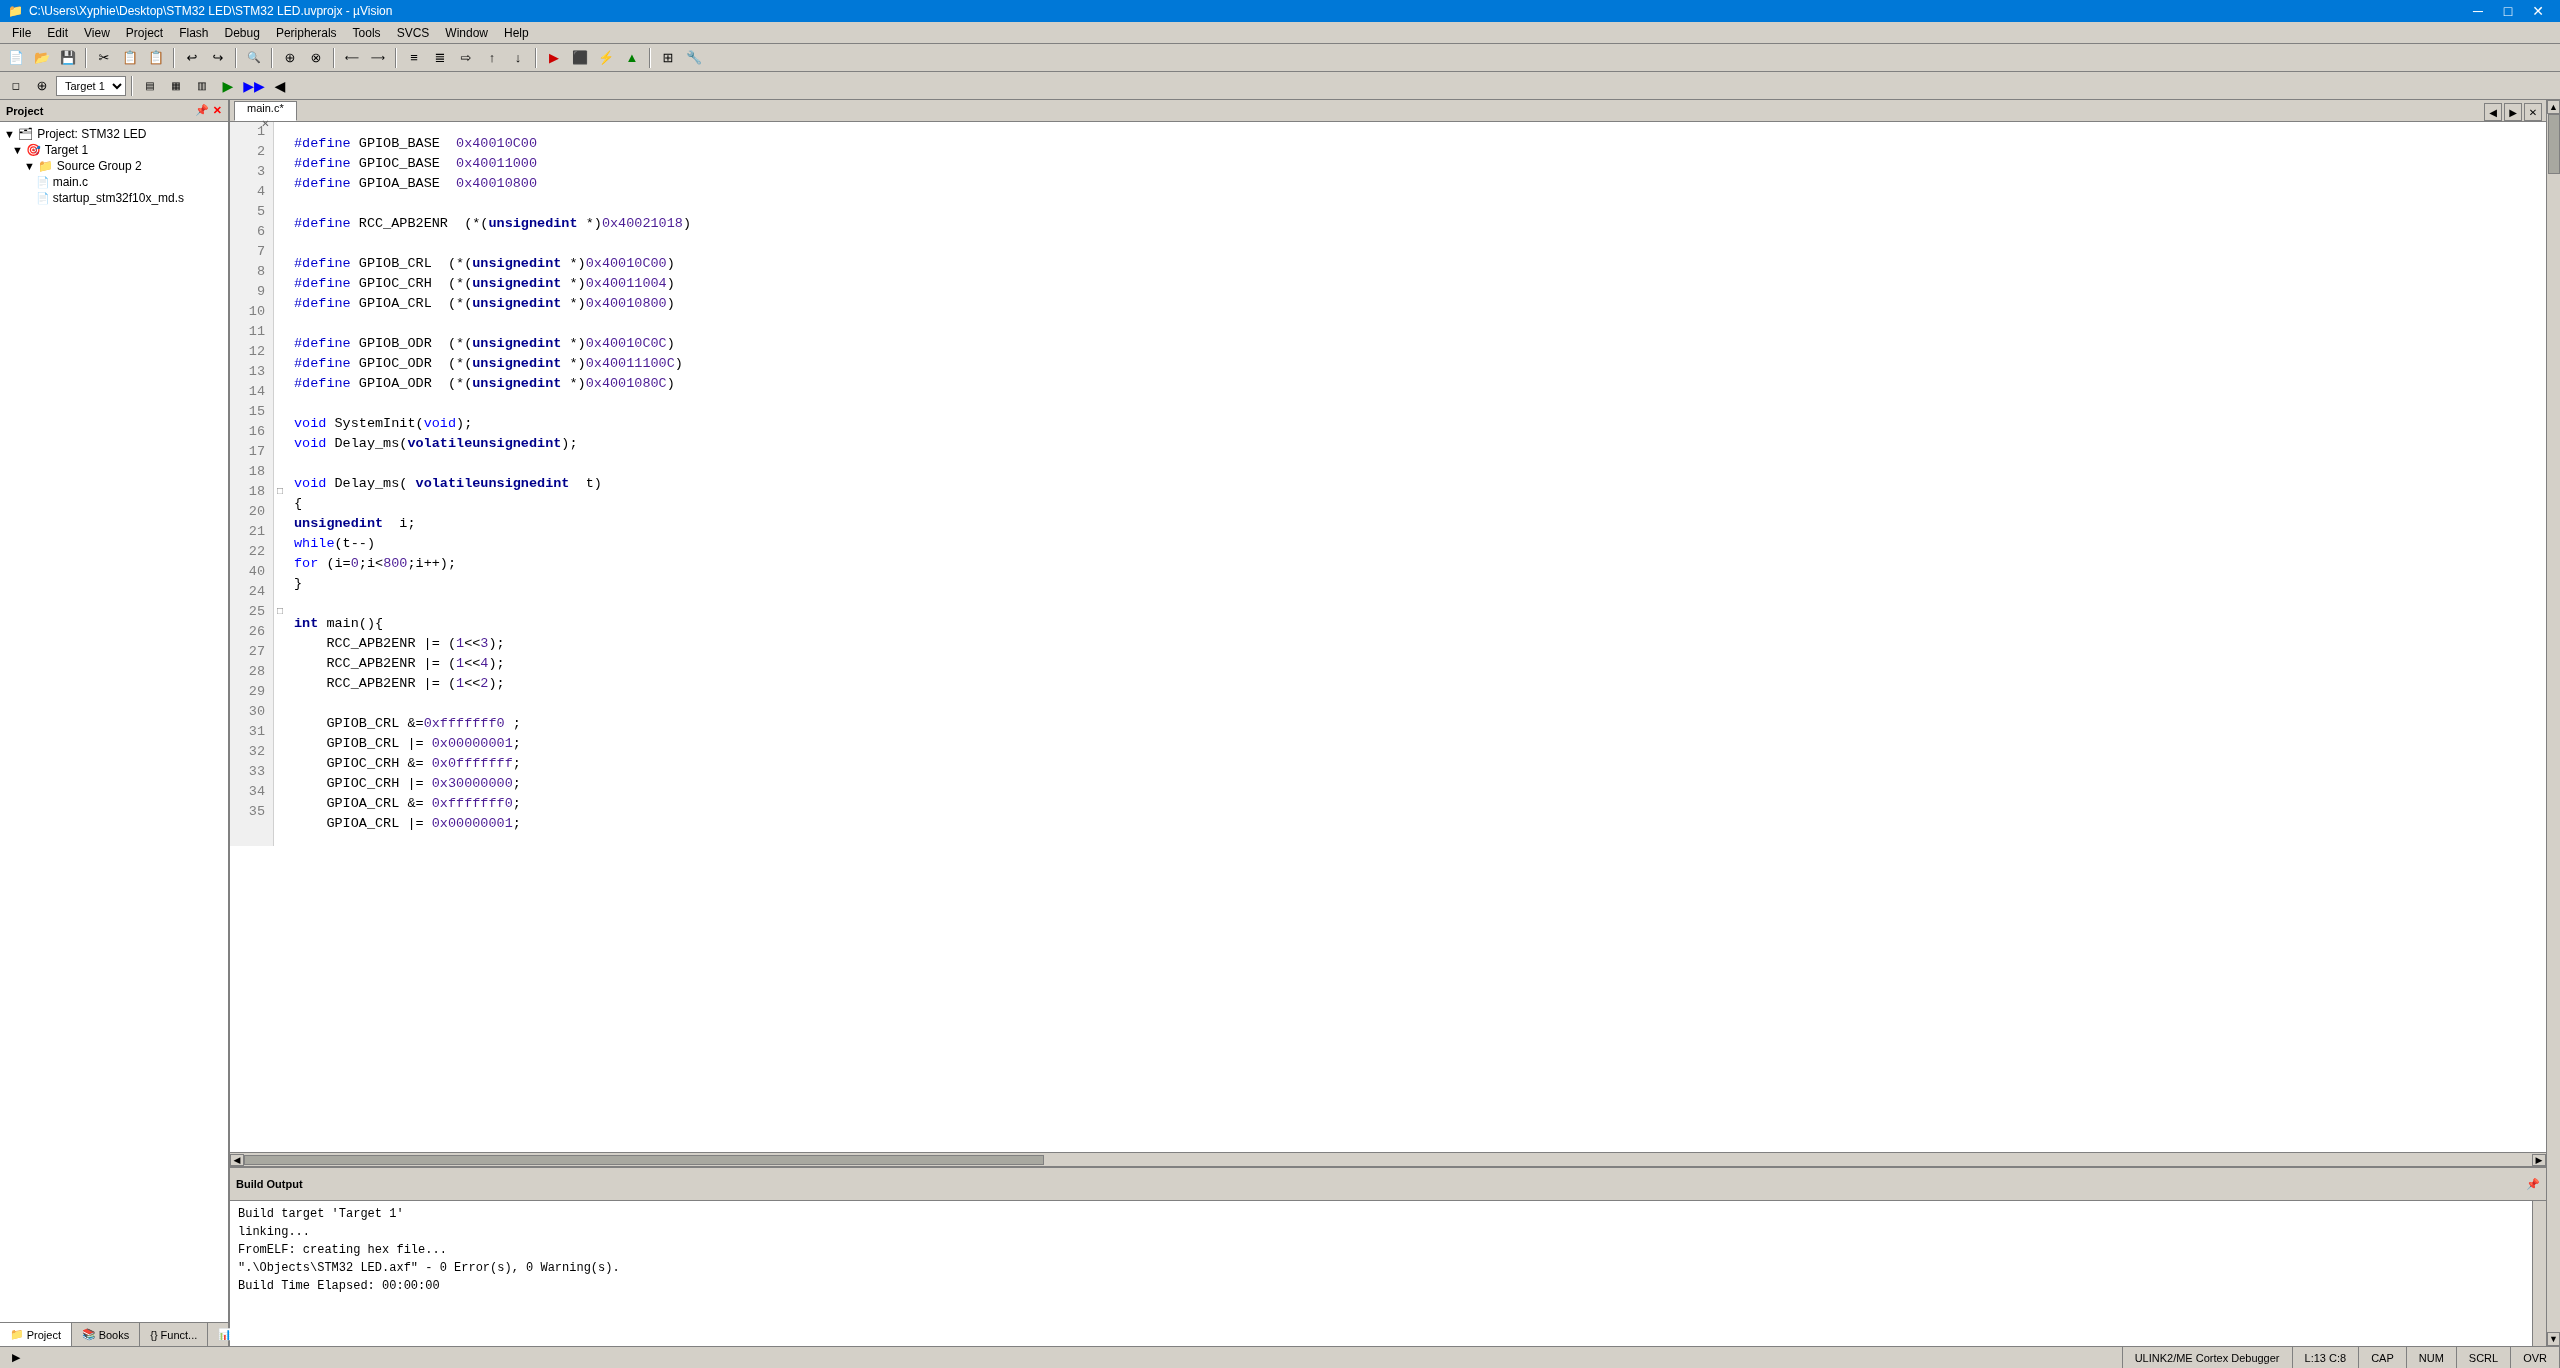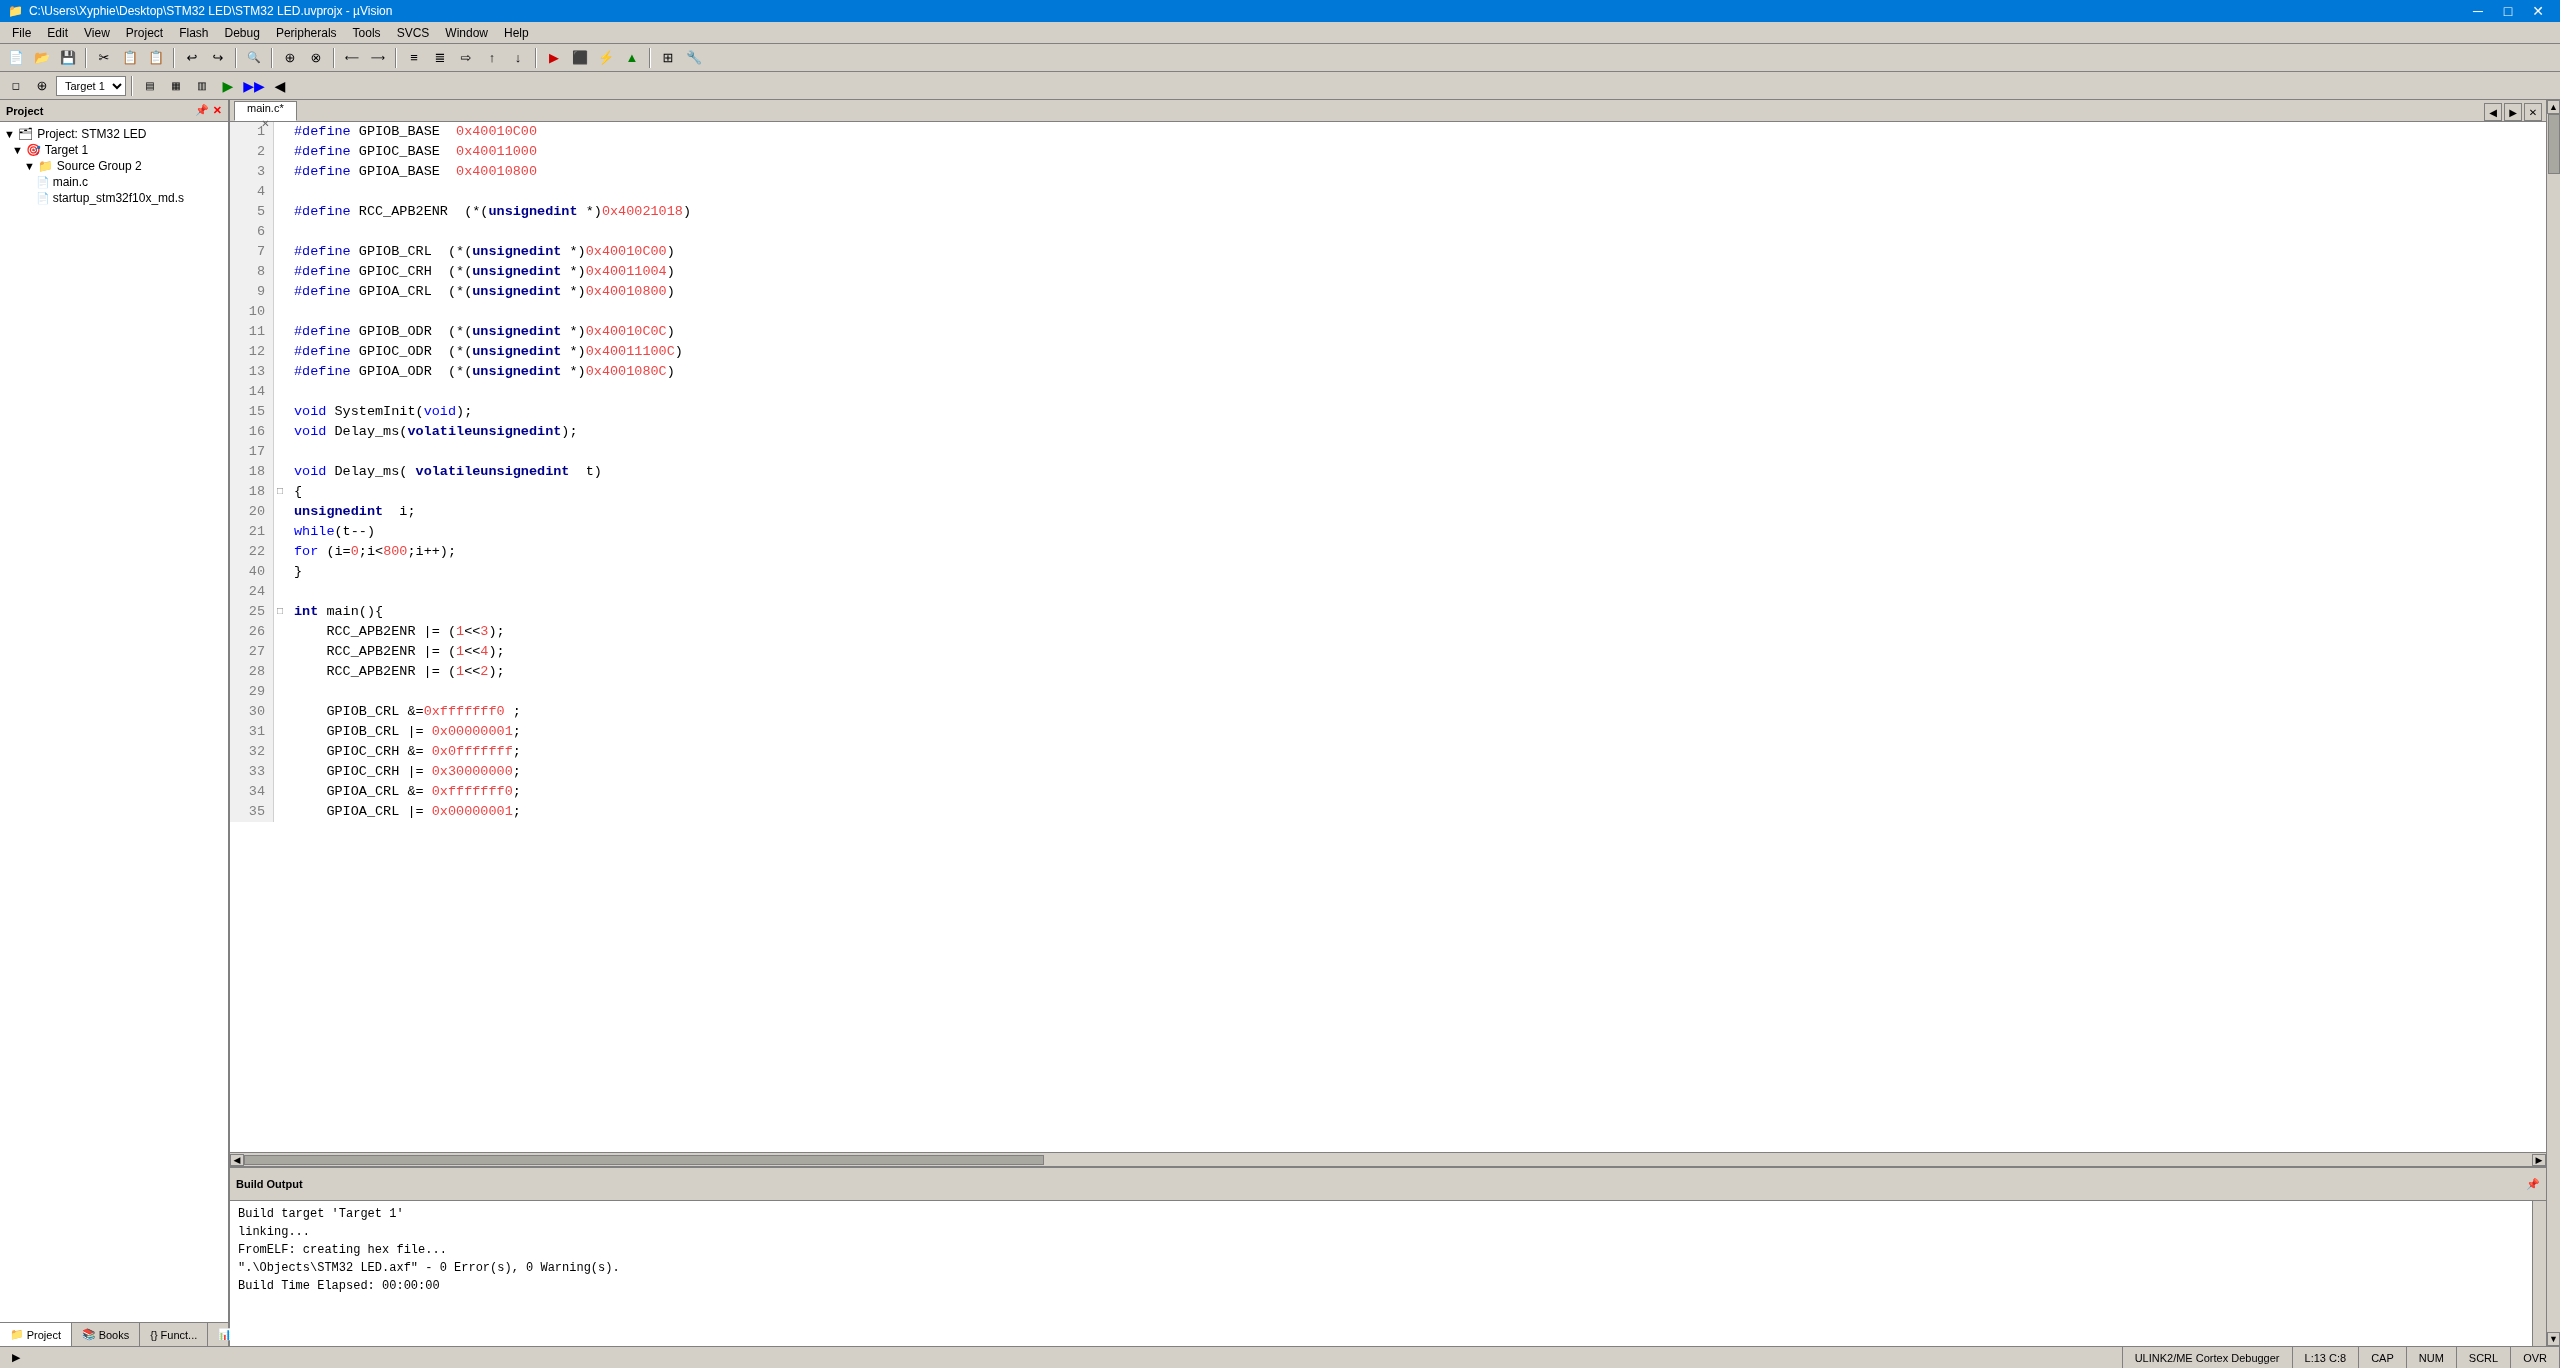--- a/index.html
+++ b/index.html
@@ -227,34 +227,34 @@
       min-width: 44px;
       flex-shrink: 0;
     }
     .line-num {
       display: block;
       height: 20px;
       line-height: 20px;
     }
     #code-lines {
       flex: 1;
-      padding: 0 8px;
+      padding: 12px 8px;
     }
     .code-line {
       height: 20px;
       line-height: 20px;
       white-space: pre;
       display: flex;
       align-items: center;
     }
     
     .kw { color: #00008b; font-weight: bold; }
     .kw2 { color: #0000ff; }
     .pp { color: #0000cd; }
-    .lit { color: #ef4444; }
+    .lit { color: #4c1d95; }
 
     
     #editor-hscroll {
       height: 14px;
       background: #d4d0c8;
       border-top: 1px solid #808080;
       flex-shrink: 0;
       display: flex;
       align-items: center;
     }

